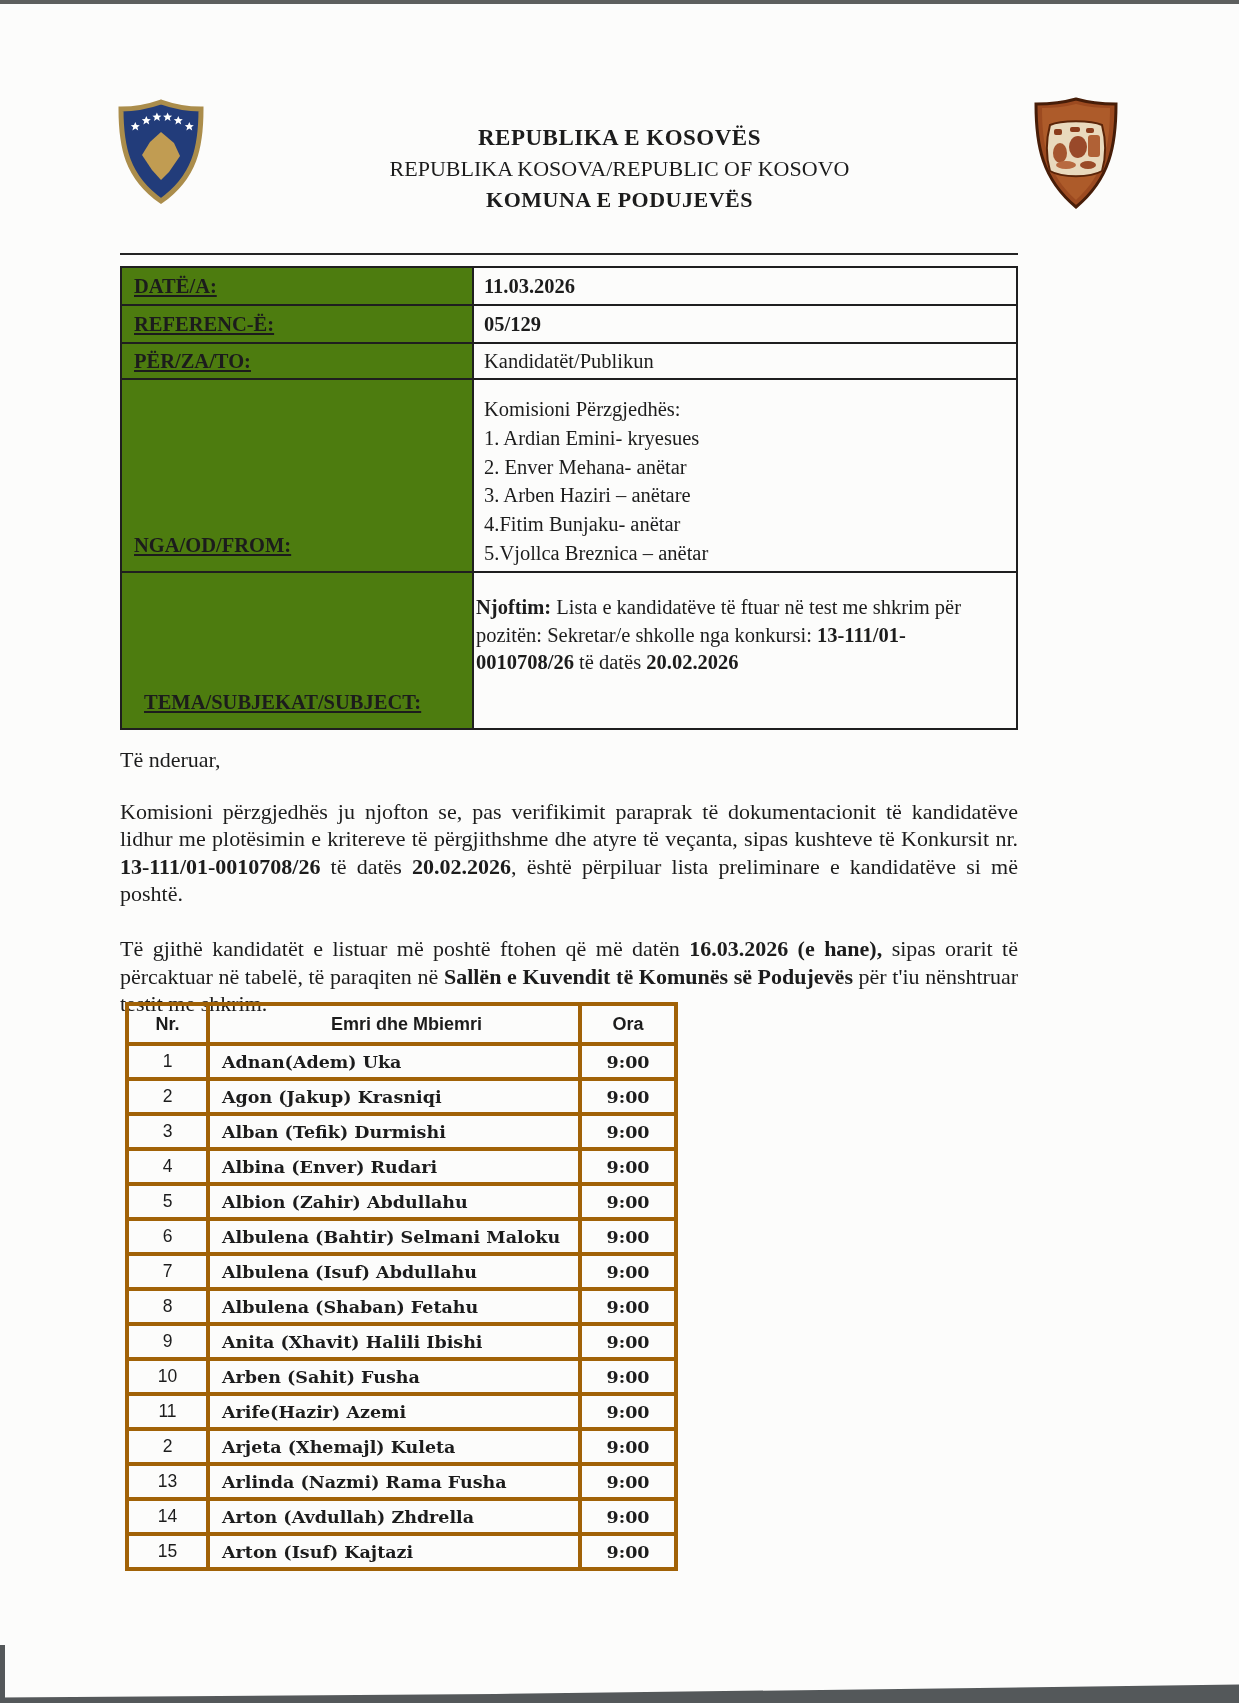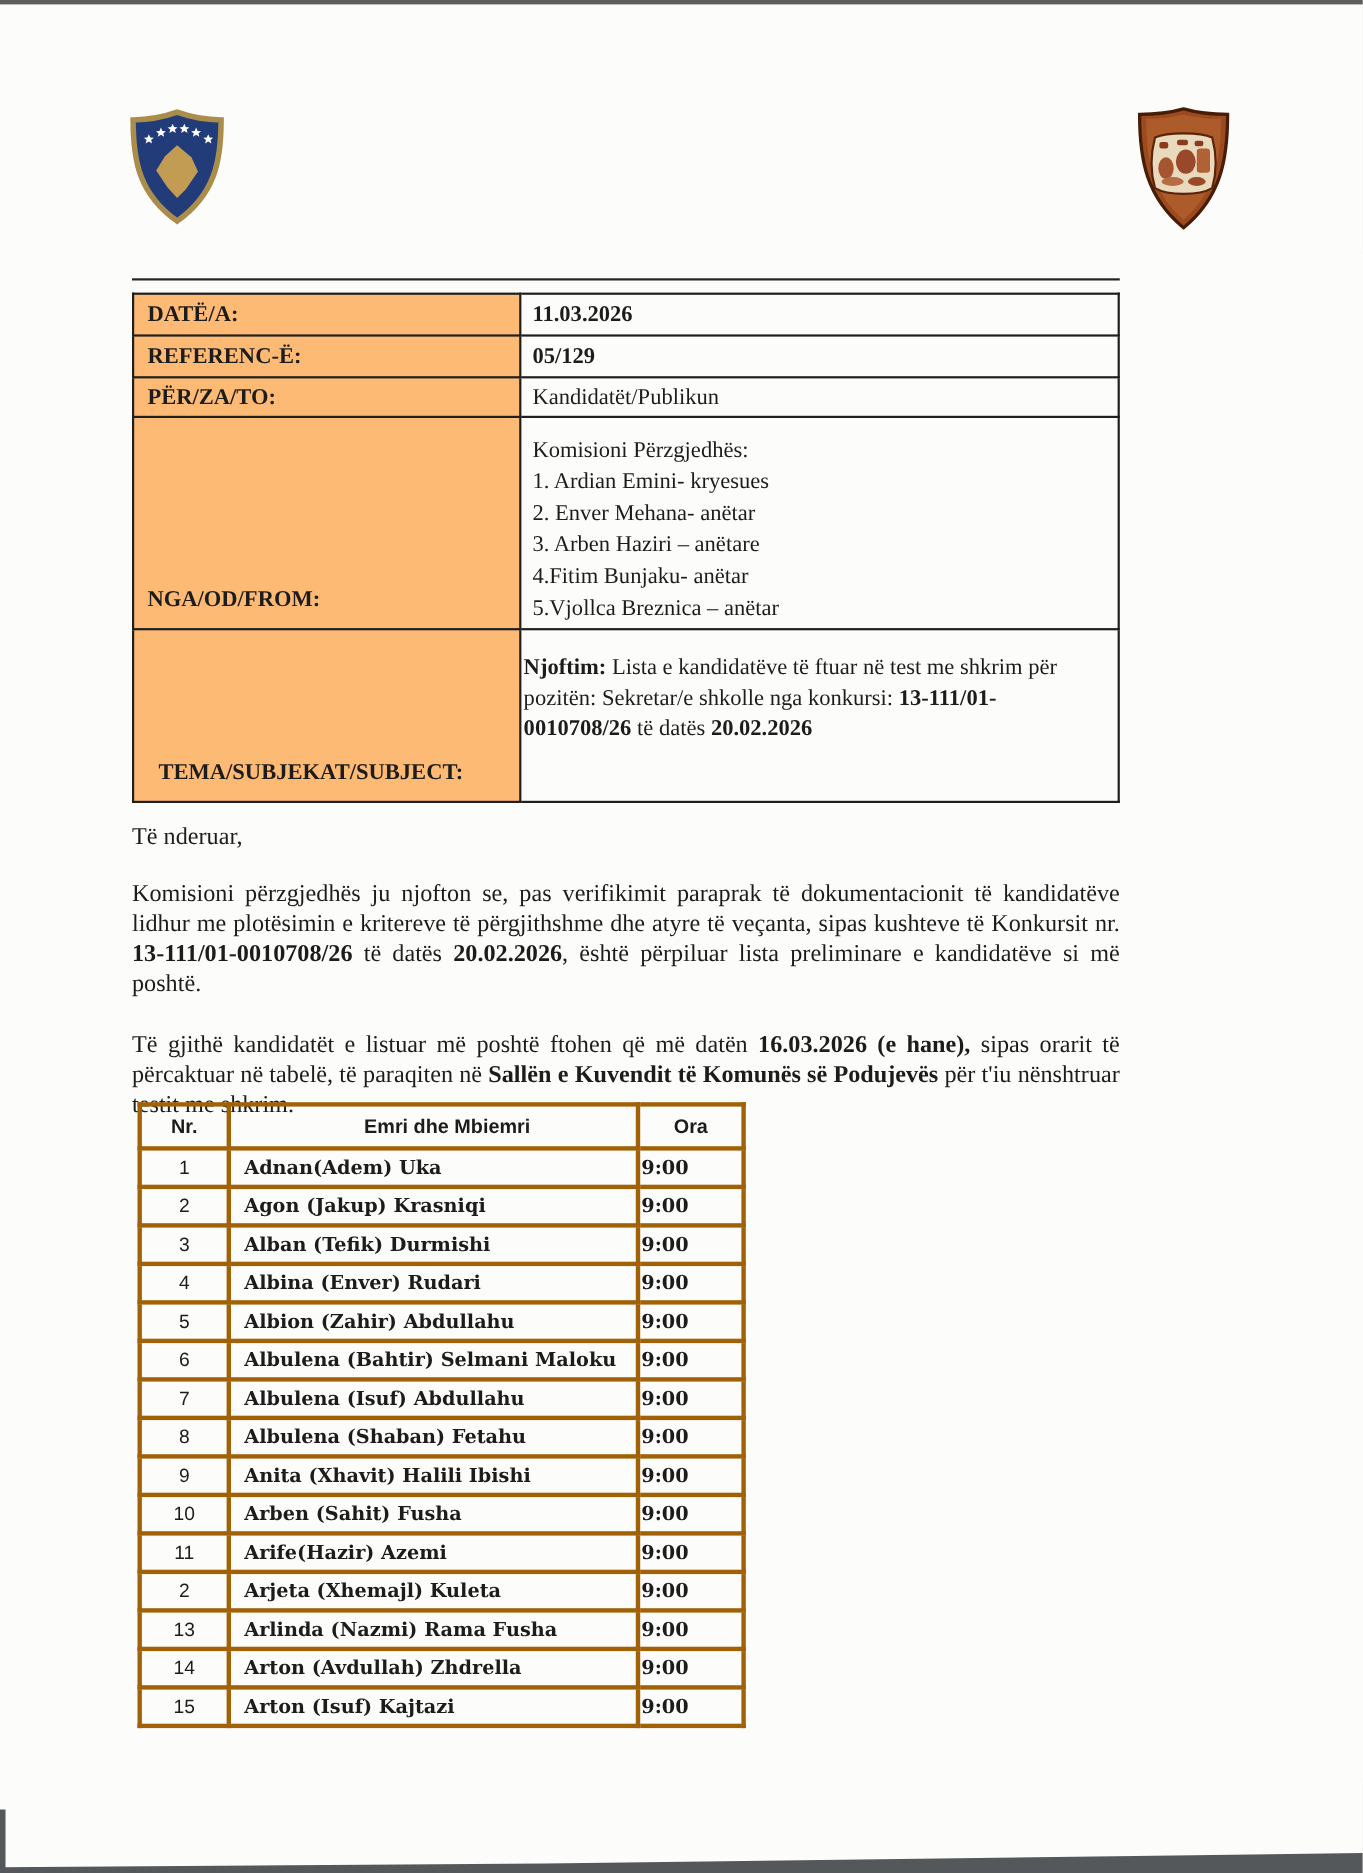--- a/index.html
+++ b/index.html
@@ -24,21 +24,21 @@
   .hdr-titles{position:absolute;left:120px;right:120px;top:30px;text-align:center;}
   .hdr-l1{font-size:23px;font-weight:bold;letter-spacing:.5px;}
   .hdr-l2{font-size:22px;margin-top:5px;}
   .hdr-l3{font-size:22px;font-weight:bold;margin-top:5px;letter-spacing:.5px;}
 
   
   .info-wrap{position:absolute;top:253px;left:120px;width:898px;}
   .pre-rule{height:2px;background:#242424;margin-bottom:11px;}
   table.info{border-collapse:collapse;width:898px;table-layout:fixed;}
   table.info td{border:2px solid #1f1f1f;font-size:20.5px;}
-  td.lbl{background:#fdba74;font-weight:bold;width:337px;padding-left:12px;vertical-align:middle;}
+  td.lbl{background:#4d7c0f;font-weight:bold;width:337px;padding-left:12px;vertical-align:middle;text-decoration:underline;}
   tr.r4 td.lbl,tr.r5 td.lbl{vertical-align:bottom;padding-bottom:14px;}
   tr.r5 td.lbl{padding-left:22px;}
   td.val{padding-left:10px;vertical-align:middle;}
   .bold{font-weight:bold;}
   tr.r1{height:38px;} tr.r2{height:38px;} tr.r3{height:36px;}
   tr.r4{height:193px;} tr.r5{height:157px;}
   td.from-val{vertical-align:top;padding:15px 0 0 10px;line-height:28.8px;}
   td.subj{vertical-align:top;padding:21px 14px 0 2px;line-height:27.5px;}
 
   
@@ -51,21 +51,21 @@
   .cand-wrap{position:absolute;top:1002px;left:125px;}
   table.cand{border-collapse:collapse;table-layout:fixed;}
   table.cand th,table.cand td{border:4px solid #a16207;}
   col.cnr{width:81px;} col.cname{width:372px;} col.cora{width:96px;}
   table.cand th{height:34px;font-family:"Liberation Sans",sans-serif;font-size:18px;font-weight:bold;}
   th.h-nr,th.h-ora{text-align:center;}
   th.h-name{text-align:center;padding-left:26px;}
   table.cand tbody td{height:29px;}
   td.c-nr{text-align:center;font-family:"Liberation Sans",sans-serif;font-size:17.5px;}
   td.c-name{font-family:"DejaVu Serif",serif;font-weight:bold;font-size:17.5px;padding-left:12px;}
-  td.c-time{font-family:"DejaVu Serif",serif;font-weight:bold;font-size:17.5px;text-align:left;}
+  td.c-time{font-family:"DejaVu Serif",serif;font-weight:bold;font-size:17.5px;text-align:center;}
 </style>
 </head>
 <body>
 
 <div class="page">
 
   <div class="top-edge"></div>
 
   <div class="hdr">
     <div class="emblem-left">
@@ -76,20 +76,25 @@
           <path d="M17 26 l1.3 -3 l1.3 3 l3.2 .3 l-2.4 2 l.8 3.1 l-2.9 -1.8 l-2.9 1.8 l.8 -3.1 l-2.4 -2 Z"></path>
           <path d="M28 20 l1.3 -3 l1.3 3 l3.2 .3 l-2.4 2 l.8 3.1 l-2.9 -1.8 l-2.9 1.8 l.8 -3.1 l-2.4 -2 Z"></path>
           <path d="M38.6 16.5 l1.3 -3 l1.3 3 l3.2 .3 l-2.4 2 l.8 3.1 l-2.9 -1.8 l-2.9 1.8 l.8 -3.1 l-2.4 -2 Z"></path>
           <path d="M49.3 16.5 l1.3 -3 l1.3 3 l3.2 .3 l-2.4 2 l.8 3.1 l-2.9 -1.8 l-2.9 1.8 l.8 -3.1 l-2.4 -2 Z"></path>
           <path d="M60 20 l1.3 -3 l1.3 3 l3.2 .3 l-2.4 2 l.8 3.1 l-2.9 -1.8 l-2.9 1.8 l.8 -3.1 l-2.4 -2 Z"></path>
           <path d="M71 26 l1.3 -3 l1.3 3 l3.2 .3 l-2.4 2 l.8 3.1 l-2.9 -1.8 l-2.9 1.8 l.8 -3.1 l-2.4 -2 Z"></path>
         </g>
       </svg>
     </div>
 
+    <div class="hdr-titles">
+      <div class="hdr-l1">REPUBLIKA E KOSOVËS</div>
+      <div class="hdr-l2">REPUBLIKA KOSOVA/REPUBLIC OF KOSOVO</div>
+      <div class="hdr-l3">KOMUNA E PODUJEVËS</div>
+    </div>
 
     <div class="emblem-right">
       <svg width="92" height="118" viewBox="0 0 92 118">
         <path d="M46 4 C60 8 74 9 86 9 C86 50 80 84 46 112 C12 84 6 50 6 9 C18 9 32 8 46 4 Z" fill="#9c4a20" stroke="#471d08" stroke-width="3"></path>
         <path d="M46 9 C58 12 70 13 80 13 C80 49 75 79 46 105 C17 79 12 49 12 13 C22 13 34 12 46 9 Z" fill="#ad5b2a"></path>
         <path d="M20 30 C31 25 61 25 72 30 C76 45 76 62 72 76 C60 83 32 83 20 76 C16 62 16 45 20 30 Z" fill="#e9d9bd" stroke="#5a2408" stroke-width="2"></path>
         <g fill="#a5552f">
           <ellipse cx="30" cy="58" rx="7" ry="10"></ellipse>
           <ellipse cx="48" cy="52" rx="9" ry="11" fill="#99492a"></ellipse>
           <rect x="58" y="40" width="12" height="22" rx="3" fill="#b06136"></rect>

